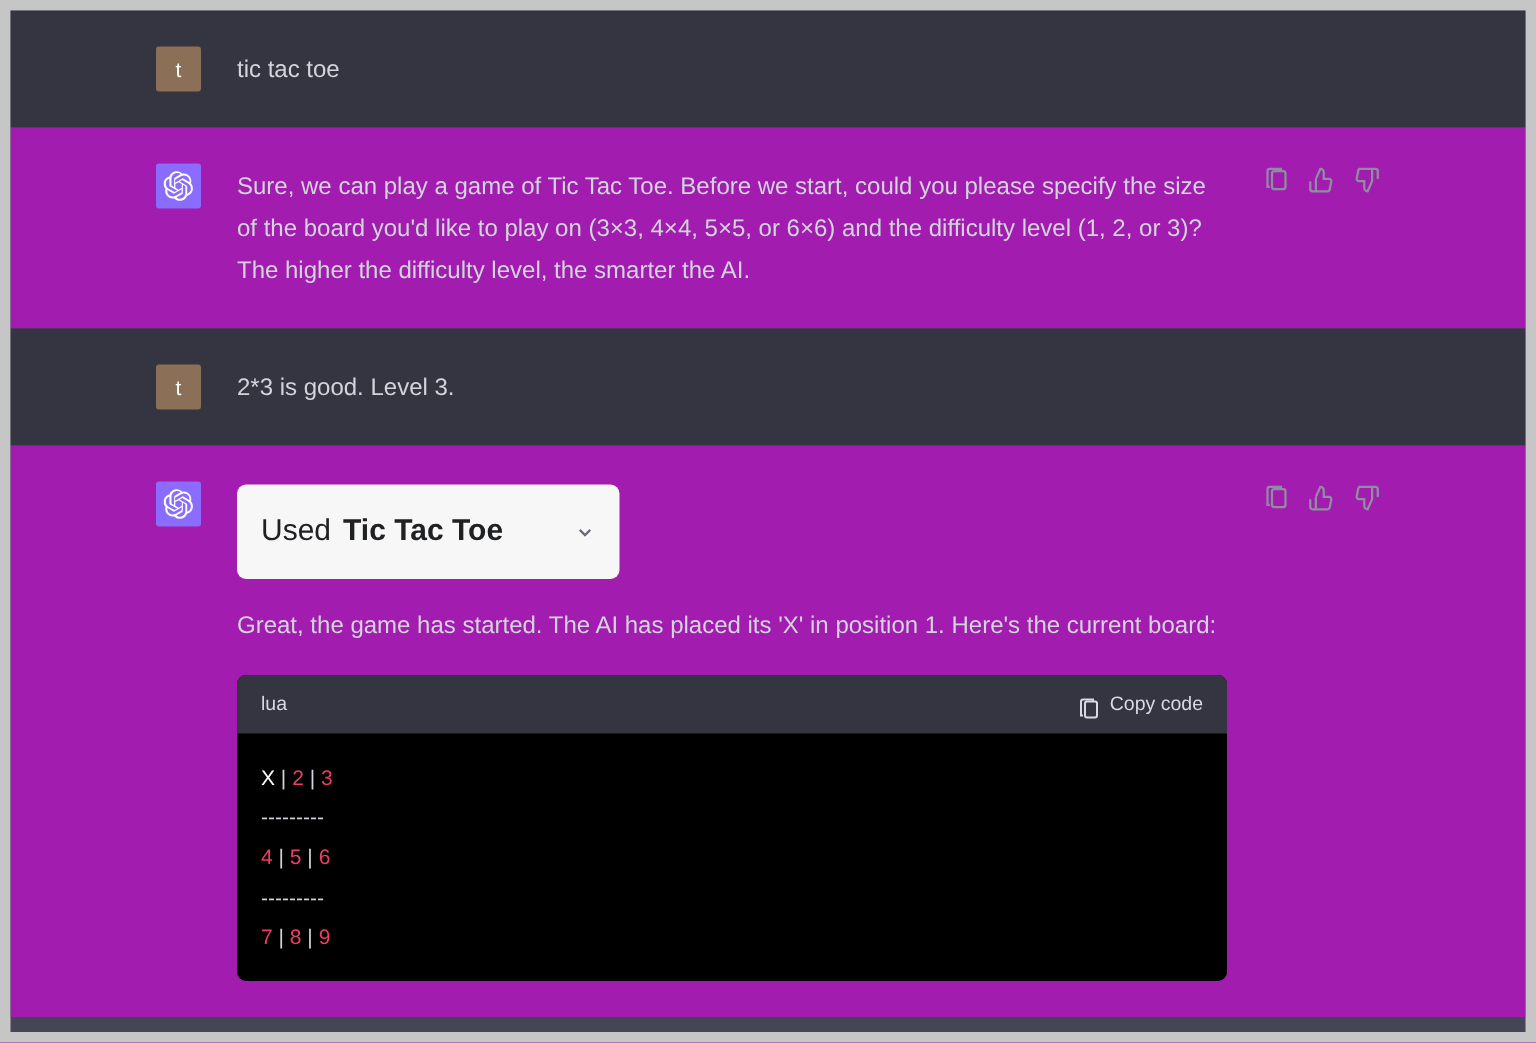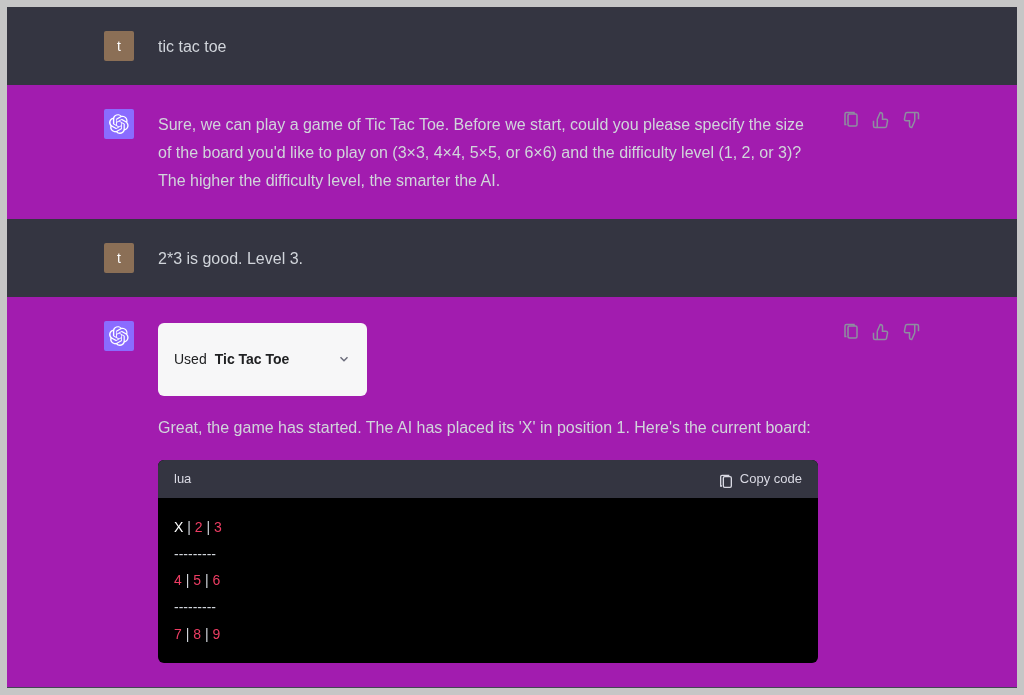--- a/index.html
+++ b/index.html
@@ -91,23 +91,23 @@
       width: 18px;
       height: 18px;
     }
 
     .plugin-pill {
       display: inline-flex;
       align-items: center;
       gap: 8px;
       background: #f7f7f8;
       color: #202123;
-      padding: 24px 16px;
+      padding: 14px 16px;
       border-radius: 6px;
-      font-size: 14px;
+      font-size: 20px;
       margin-bottom: 18px;
       cursor: pointer;
     }
 
     .plugin-pill .chevron {
       width: 14px;
       height: 14px;
       margin-left: 40px;
     }
 

